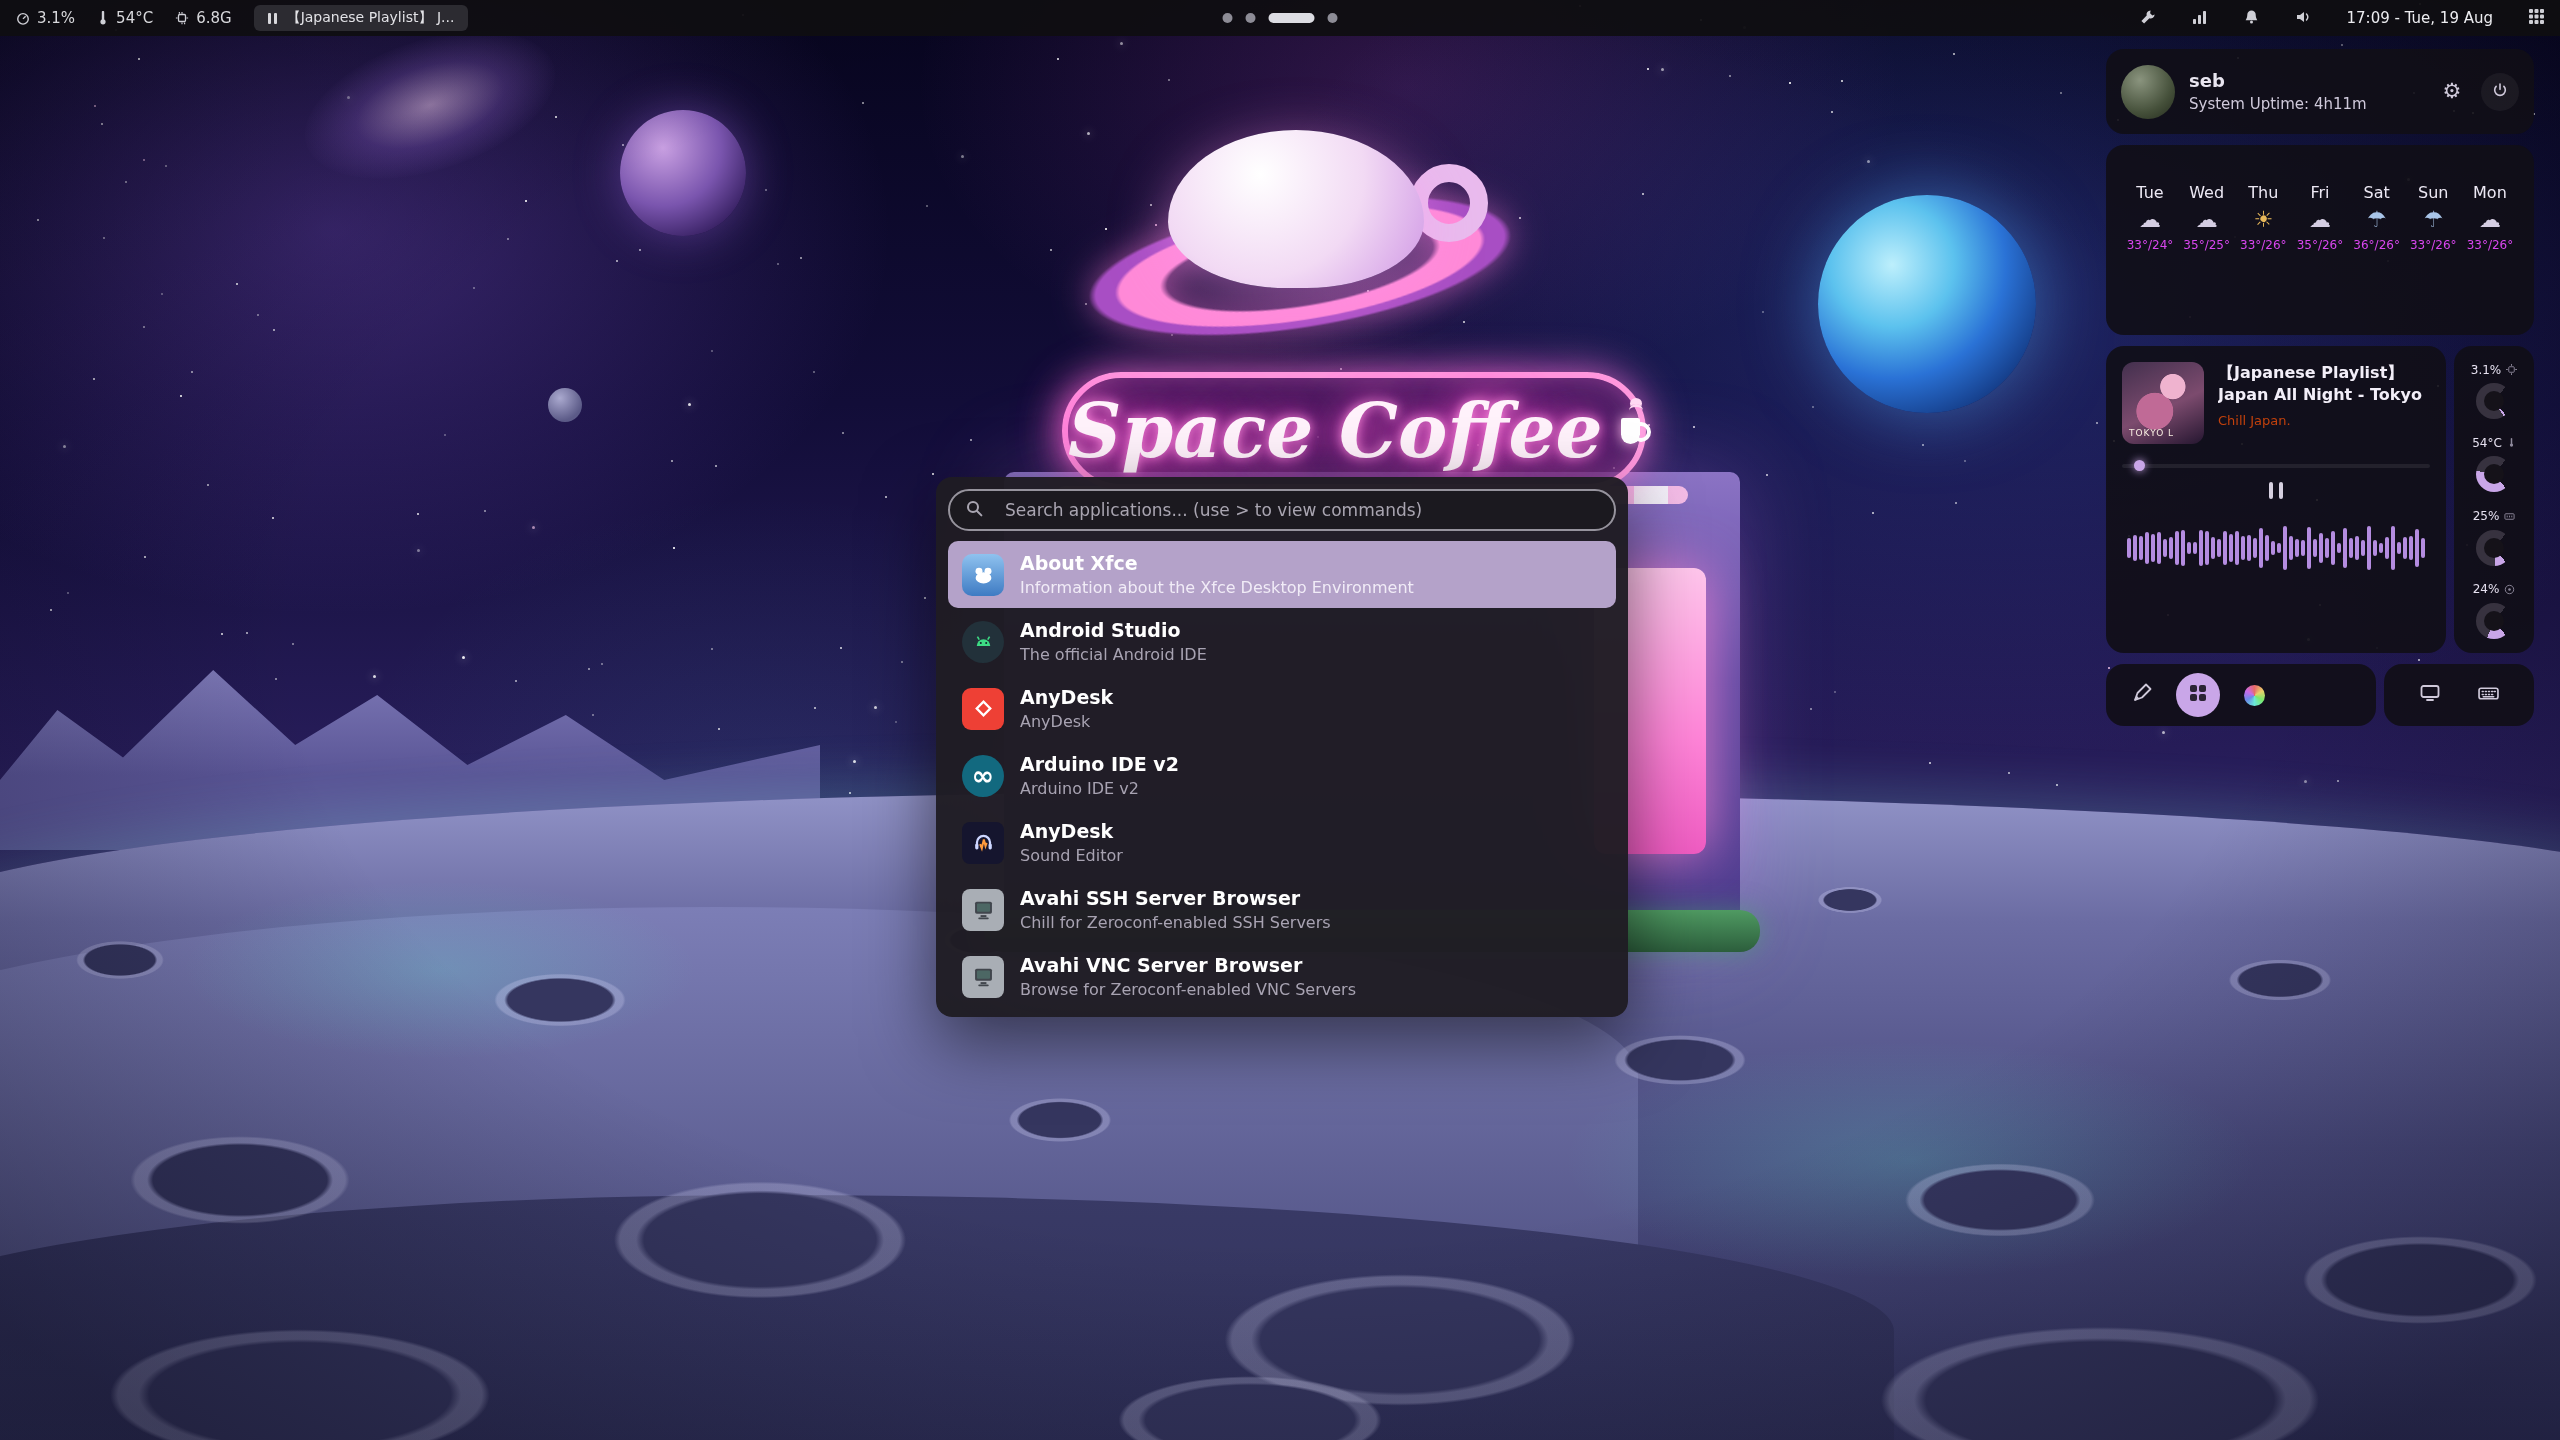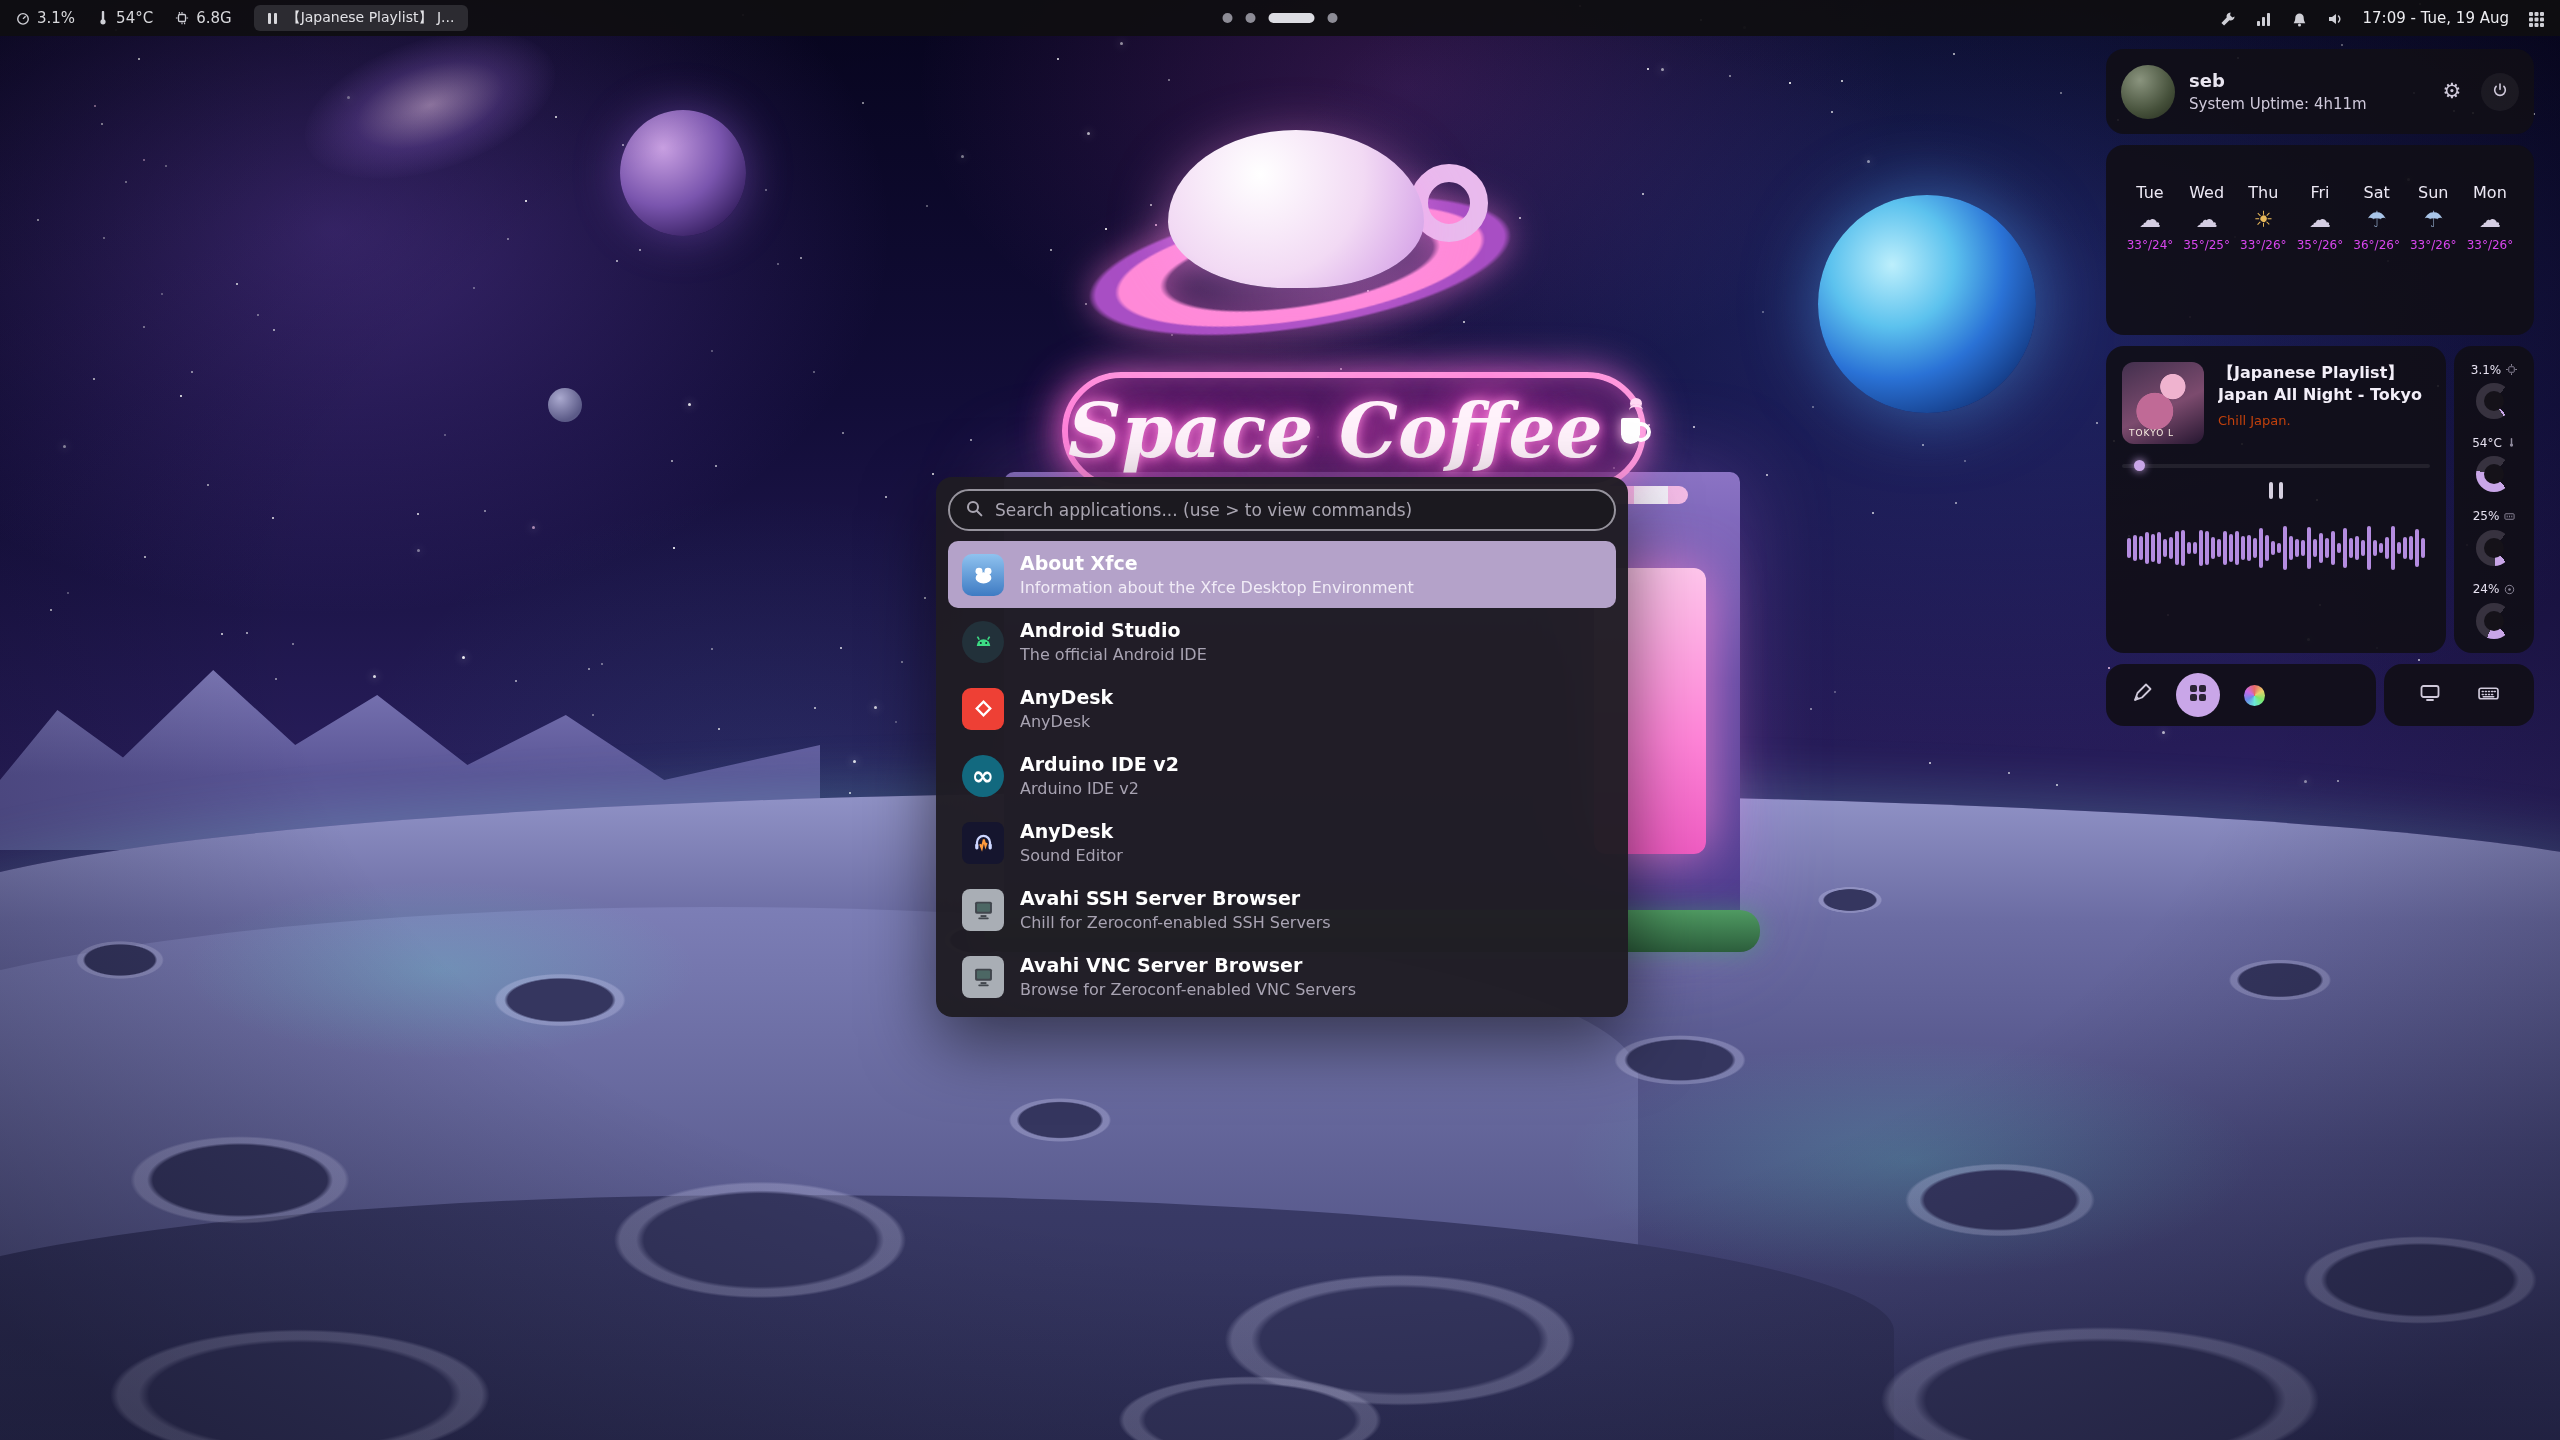--- a/index.html
+++ b/index.html
@@ -71,28 +71,28 @@
     padding:0 16px;color:#d8d8dc;font-size:15px;z-index:10}
   .tb-left{display:flex;align-items:center;gap:22px}
   .stat{display:flex;align-items:center;gap:7px}
   .stat svg{display:block}
   .music-pill{display:flex;align-items:center;gap:10px;background:#2c2b31;border-radius:6px;padding:4px 14px;font-size:14px;color:#e2e2e6}
   .pause-bars{display:flex;gap:3px}
   .pause-bars i{display:block;width:3px;height:11px;background:#d8d8dc;border-radius:1px}
   .tb-center{position:absolute;left:50%;transform:translateX(-50%);display:flex;align-items:center;gap:13px;height:100%}
   .ws-dot{width:10px;height:10px;border-radius:50%;background:#8d8c96}
   .ws-pill{width:46px;height:10px;border-radius:6px;background:#dcdce2}
-  .tb-right{margin-left:auto;display:flex;align-items:flex-end;gap:20px}
+  .tb-right{margin-left:auto;display:flex;align-items:flex-start;gap:36px}
   .tb-icon{display:flex;align-items:center}
   .clock{color:#ececf0}
 
   
   .launcher{position:absolute;left:936px;top:477px;width:692px;height:540px;background:rgba(31,28,35,.97);border-radius:16px;
     z-index:9;box-shadow:0 24px 70px rgba(0,0,0,.55);padding:12px;display:flex;flex-direction:column}
-  .search{display:flex;align-items:center;gap:12px;height:42px;border:2px solid #96939d;border-radius:22px;background:#1b191f;
+  .search{display:flex;align-items:center;gap:22px;height:42px;border:2px solid #96939d;border-radius:22px;background:#1b191f;
     padding:0 16px;margin-bottom:10px;flex:none}
   .search input{flex:1;background:transparent;border:0;outline:0;color:#d8d5de;font-size:17px;font-family:inherit}
   .search input::placeholder{color:#a9a5b1}
   .app-list{flex:1;display:flex;flex-direction:column;overflow:hidden}
   .app-row{display:flex;align-items:center;gap:16px;padding:0 14px;height:67px;border-radius:10px;flex:none}
   .app-row.selected{background:#b4a2c9}
   .app-icon{width:42px;height:42px;border-radius:10px;display:flex;align-items:center;justify-content:center;flex:none;overflow:hidden}
   .ic-xfce{background:linear-gradient(180deg,#8fc2ef,#3e7bc3)}
   .ic-android{background:#22313a;border-radius:50%}
   .ic-anydesk{background:#ee4035;border-radius:9px}

